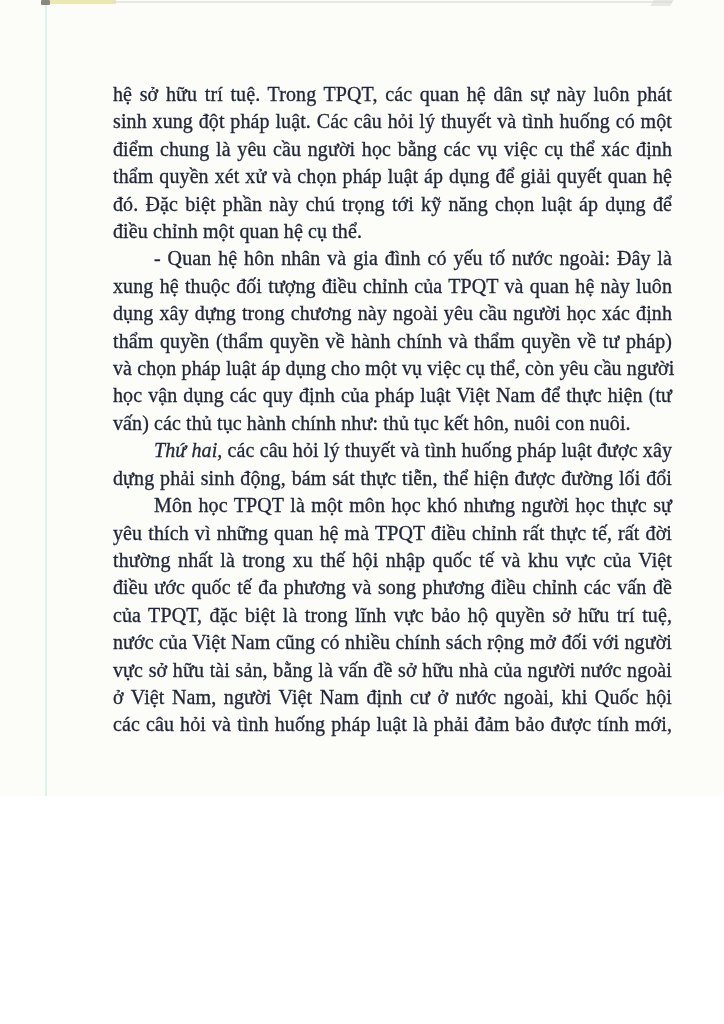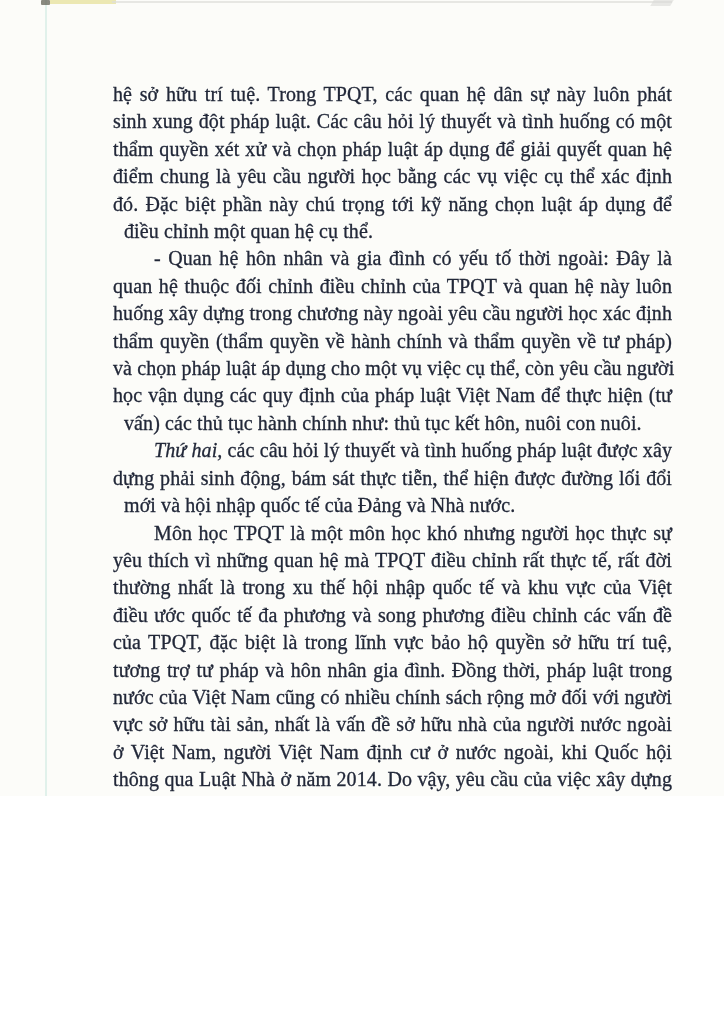--- a/index.html
+++ b/index.html
@@ -26,21 +26,20 @@
     font-size: 20px;
     line-height: 27.4px;
     white-space: nowrap;
     text-align: justify;
     text-align-last: justify;
     -webkit-text-stroke: 0.3px currentColor;
     letter-spacing: 0.1px;
   }
   .line.para-end {
     text-align-last: left;
-    margin-left: 11px;
   }
   .line.indent {
     text-indent: 41px;
   }
   .line .italic {
     font-style: italic;
   }
   .page-number {
     position: absolute;
     left: 120px;
@@ -95,42 +94,39 @@
   <div class="artifact streak-top-yellow"></div>
   <div class="artifact hairline-top"></div>
   <div class="artifact mark-top-right"></div>
   <div class="artifact edge-line-right-bottom"></div>
   <div class="artifact speck-bottom-mint"></div>
   <div class="artifact dash-bottom-pink"></div>
 
   <div class="text-block">
       <div class="line"><span>hệ sở hữu trí tuệ. Trong TPQT, các quan hệ dân sự này luôn phát</span></div>
       <div class="line"><span>sinh xung đột pháp luật. Các câu hỏi lý thuyết và tình huống có một</span></div>
+      <div class="line"><span>điểm chung là yêu cầu người học bằng các vụ việc cụ thể xác định</span></div>
       <div class="line"><span>thẩm quyền xét xử và chọn pháp luật áp dụng để giải quyết quan hệ</span></div>
-      <div class="line"><span>điểm chung là yêu cầu người học bằng các vụ việc cụ thể xác định</span></div>
       <div class="line"><span>đó. Đặc biệt phần này chú trọng tới kỹ năng chọn luật áp dụng để</span></div>
       <div class="line para-end"><span>điều chỉnh một quan hệ cụ thể.</span></div>
-      <div class="line indent"><span>- Quan hệ hôn nhân và gia đình có yếu tố thời ngoài: Đây là</span></div>
-      <div class="line"><span>quan hệ thuộc đối chỉnh điều chỉnh của TPQT và quan hệ này luôn</span></div>
-      <div class="line"><span>huống xây dựng trong chương này ngoài yêu cầu người học xác định</span></div>
+      <div class="line indent"><span>- Quan hệ hôn nhân và gia đình có yếu tố nước ngoài: Đây là</span></div>
+      <div class="line"><span>xung hệ thuộc đối tượng điều chỉnh của TPQT và quan hệ này luôn</span></div>
+      <div class="line"><span>dụng xây dựng trong chương này ngoài yêu cầu người học xác định</span></div>
       <div class="line"><span>thẩm quyền (thẩm quyền về hành chính và thẩm quyền về tư pháp)</span></div>
       <div class="line"><span>và chọn pháp luật áp dụng cho một vụ việc cụ thể, còn yêu cầu người</span></div>
       <div class="line"><span>học vận dụng các quy định của pháp luật Việt Nam để thực hiện (tư</span></div>
       <div class="line para-end"><span>vấn) các thủ tục hành chính như: thủ tục kết hôn, nuôi con nuôi.</span></div>
       <div class="line indent"><span class="italic">Thứ hai,</span><span> các câu hỏi lý thuyết và tình huống pháp luật được xây</span></div>
       <div class="line"><span>dựng phải sinh động, bám sát thực tiễn, thể hiện được đường lối đổi</span></div>
-      <div class="line para-end"><span>mới và hội nhập quốc tế của Đảng và Nhà nước.</span></div>
       <div class="line indent"><span>Môn học TPQT là một môn học khó nhưng người học thực sự</span></div>
       <div class="line"><span>yêu thích vì những quan hệ mà TPQT điều chỉnh rất thực tế, rất đời</span></div>
       <div class="line"><span>thường nhất là trong xu thế hội nhập quốc tế và khu vực của Việt</span></div>
       <div class="line"><span>điều ước quốc tế đa phương và song phương điều chỉnh các vấn đề</span></div>
       <div class="line"><span>của TPQT, đặc biệt là trong lĩnh vực bảo hộ quyền sở hữu trí tuệ,</span></div>
-      <div class="line"><span>tương trợ tư pháp và hôn nhân gia đình. Đồng thời, pháp luật trong</span></div>
       <div class="line"><span>nước của Việt Nam cũng có nhiều chính sách rộng mở đối với người</span></div>
-      <div class="line"><span>vực sở hữu tài sản, nhất là vấn đề sở hữu nhà của người nước ngoài</span></div>
+      <div class="line"><span>vực sở hữu tài sản, bằng là vấn đề sở hữu nhà của người nước ngoài</span></div>
       <div class="line"><span>ở Việt Nam, người Việt Nam định cư ở nước ngoài, khi Quốc hội</span></div>
-      <div class="line"><span>thông qua Luật Nhà ở năm 2014. Do vậy, yêu cầu của việc xây dựng</span></div>
       <div class="line"><span>các câu hỏi và tình huống pháp luật là phải đảm bảo được tính mới,</span></div>
     </div>
 
   <div class="page-number">8</div>
 
 </div>
 
 </body></html>

